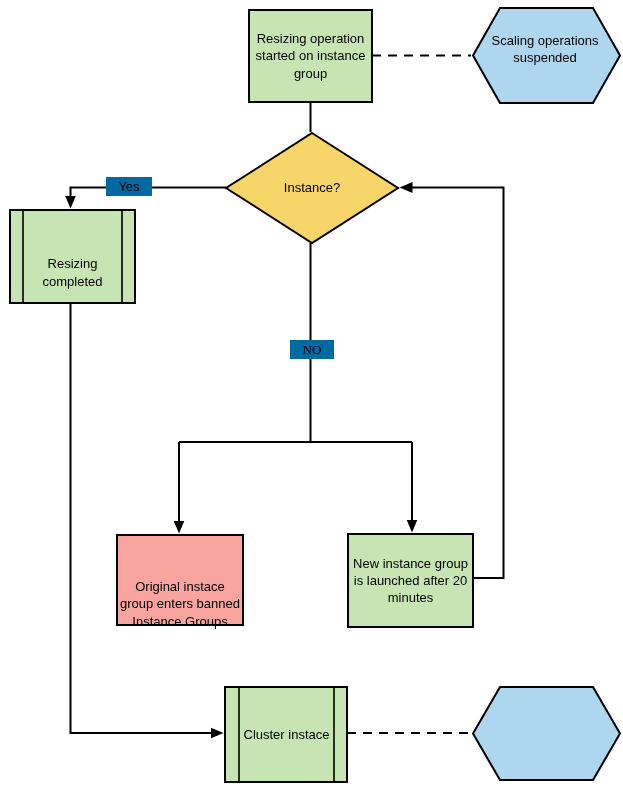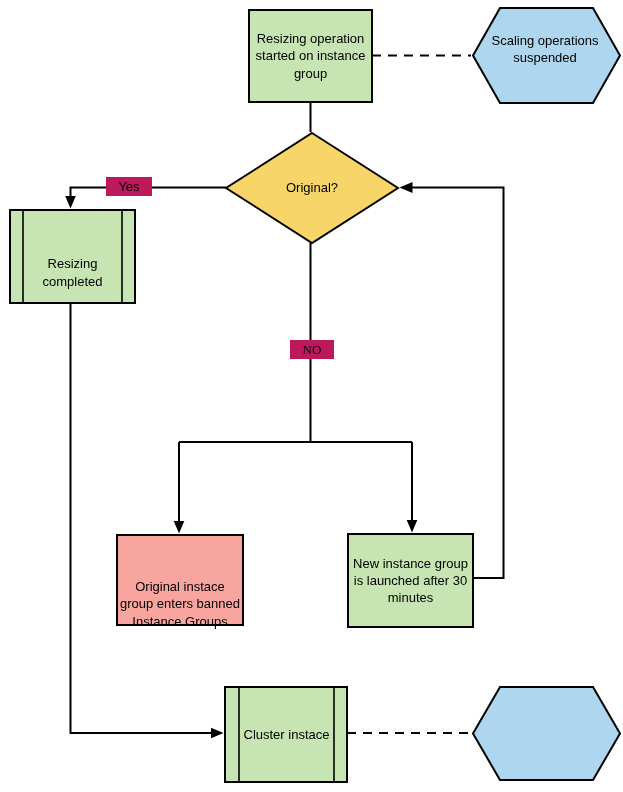--- a/index.html
+++ b/index.html
@@ -34,21 +34,21 @@
     pointer-events: none;
     white-space: pre-line;
   }
   .edge-label {
     position: absolute;
     display: flex;
     align-items: center;
     justify-content: center;
     font-size: 13px;
     color: #000000;
-    background: #be185d;
+    background: #0369a1;
     padding: 0 2px;
   }
   .shape {
     stroke: #000000;
     stroke-width: 2;
   }
   .fill-green  { fill: #c6e5b2; }
   .fill-blue   { fill: #aed6ee; }
   .fill-yellow { fill: #f8d568; }
   .fill-red    { fill: #f9a59f; }
@@ -99,27 +99,27 @@
     <rect class="shape fill-green" x="225" y="687" width="122" height="95"></rect>
     <line class="bar" x1="239" y1="687" x2="239" y2="782"></line>
     <line class="bar" x1="334" y1="687" x2="334" y2="782"></line>
     <polygon class="shape fill-blue" points="473,733.5 500,687 593,687 620,733.5 593,780 500,780"></polygon>
   </svg>
 
   <div class="node-label" style="left:252px; top:12px; width:117px; height:88px;">Resizing operation started on instance group</div>
 
   <div class="node-label" style="left:478px; top:10px; width:134px; height:78px;">Scaling operations suspended</div>
 
-  <div class="node-label" style="left:250px; top:168px; width:124px; height:40px;">Original?</div>
+  <div class="node-label" style="left:250px; top:168px; width:124px; height:40px;">Instance?</div>
 
   <div class="node-label" style="left:26px; top:228px; width:93px; height:89px;">Resizing completed</div>
 
   <div class="node-label" style="left:120px; top:537px; width:120px; height:86px;margin-top:24px;">Original instace group enters banned Instance Groups</div>
 
-  <div class="node-label" style="left:350px; top:536px; width:121px; height:89px;">New instance group is launched after 30 minutes</div>
+  <div class="node-label" style="left:350px; top:536px; width:121px; height:89px;">New instance group is launched after 20 minutes</div>
 
   <div class="node-label" style="left:242px; top:689px; width:89px; height:91px;">Cluster instace</div>
 
 
   <div class="edge-label" style="left:106px; top:177px; width:42px; height:19px;">Yes</div>
 
   <div class="edge-label" style="left:290px; top:340px; width:40px; height:19px;font-family:Liberation Serif, serif;">NO</div>
 
 </div>
 

